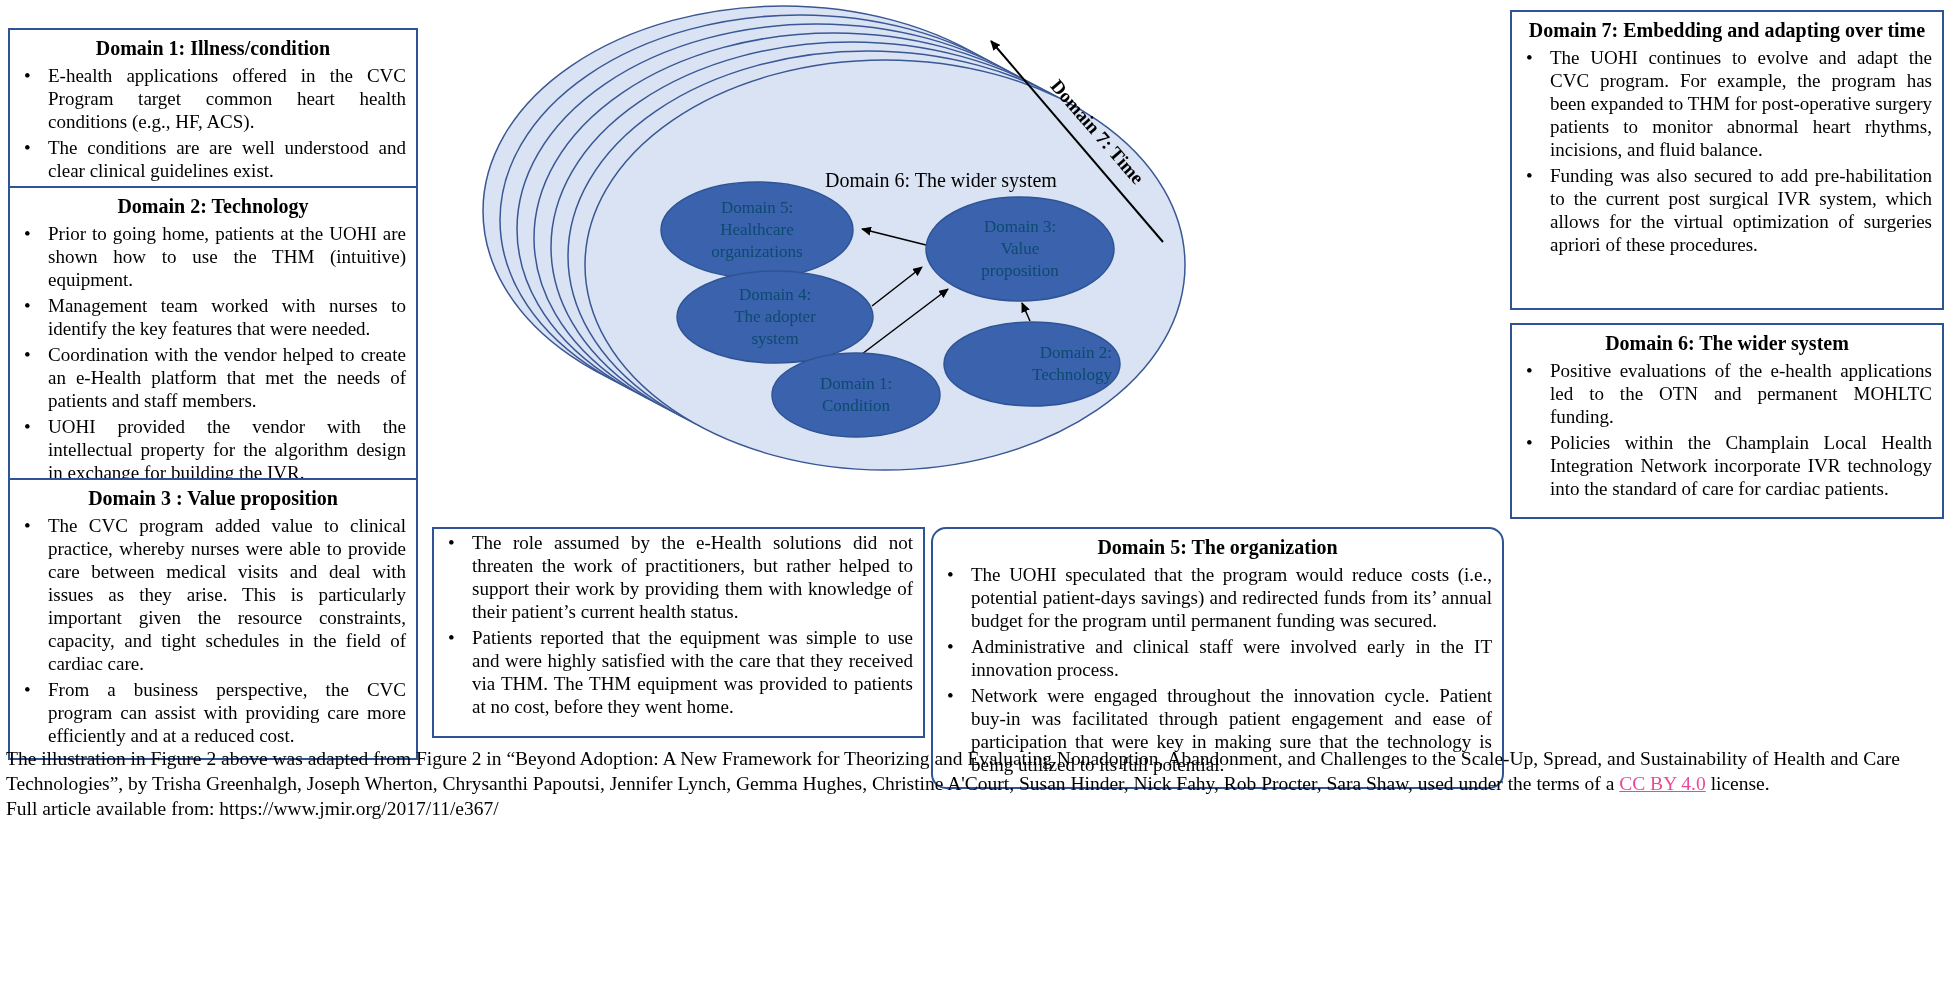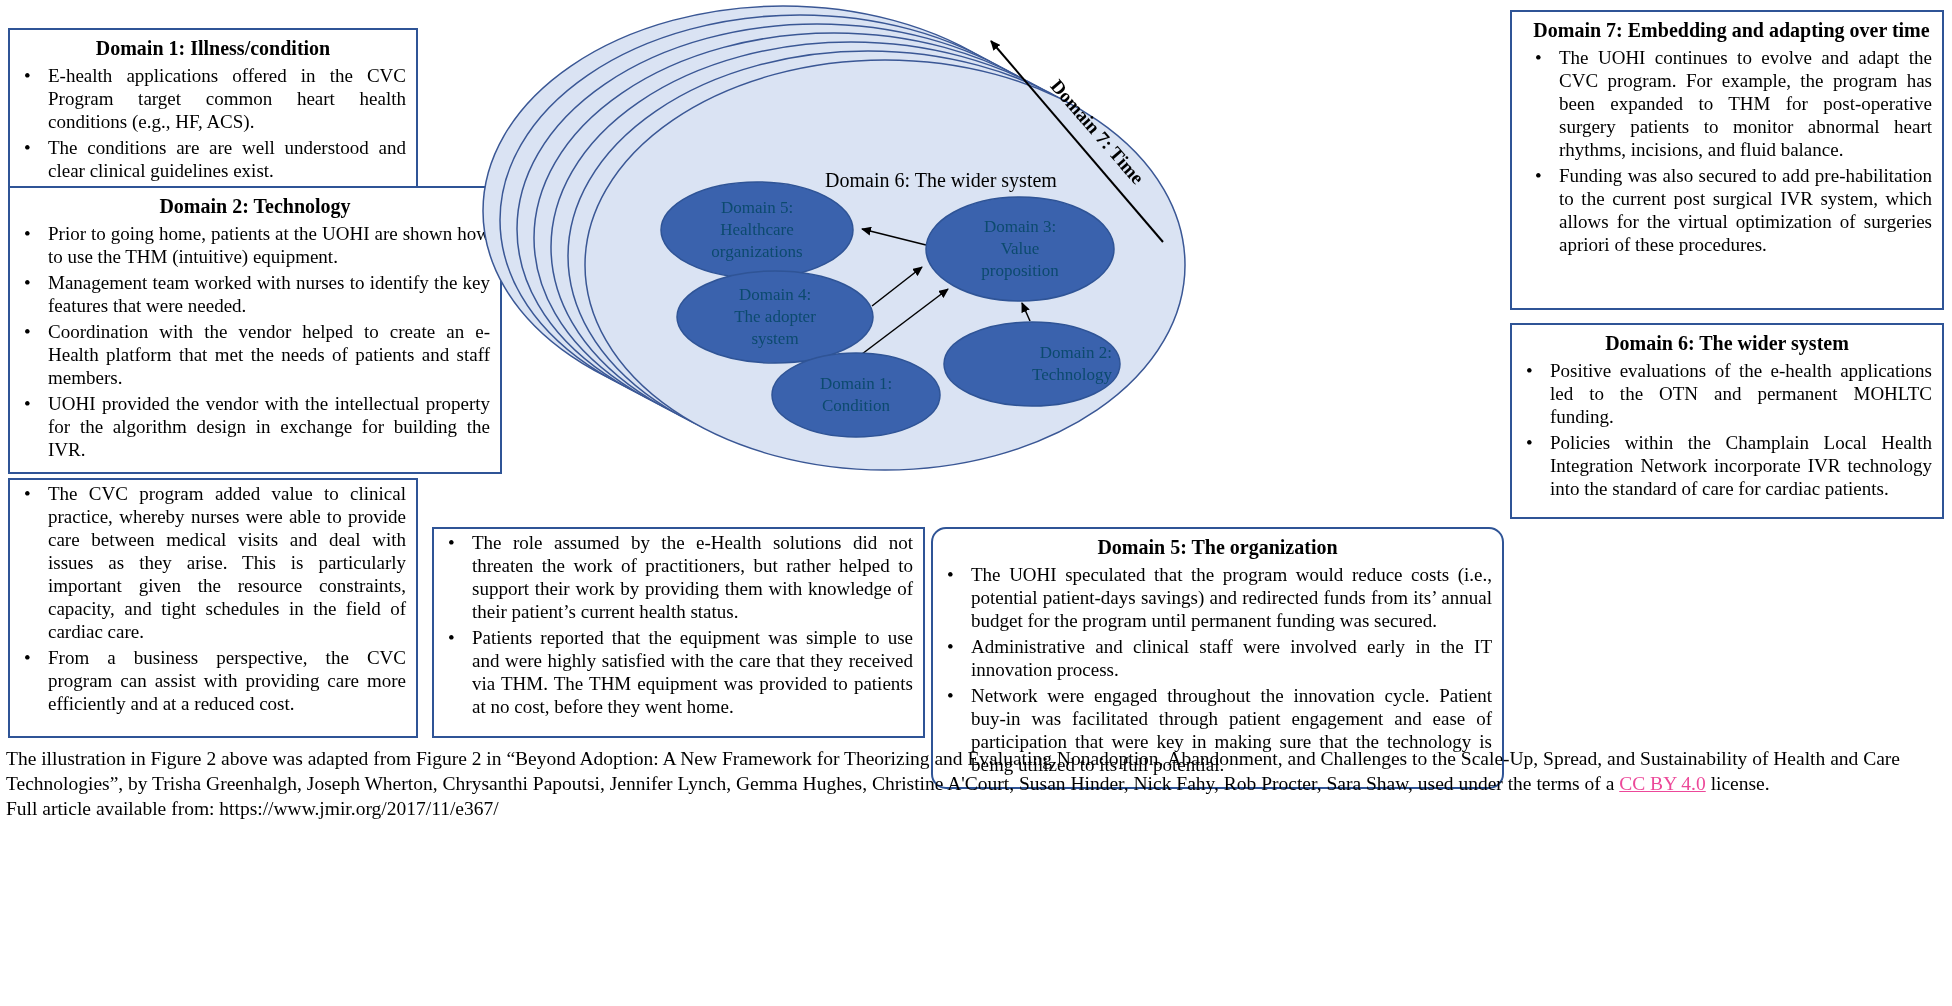--- a/index.html
+++ b/index.html
@@ -28,38 +28,39 @@
 <div id="page">
 
   <div class="box" style="left:8px;top:28px;width:410px;min-height:148px;">
     <div class="box-title">Domain 1: Illness/condition</div>
     <ul class="bullets">
       <li>E-health applications offered in the CVC Program target common heart health conditions (e.g., HF, ACS).</li>
       <li>The conditions are are well understood and clear clinical guidelines exist.</li>
     </ul>
   </div>
 
-  <div class="box" style="left:8px;top:186px;width:494px;min-height:280px;">
+  <div class="box" style="left:8px;top:186px;width:410px;min-height:280px;">
     <div class="box-title">Domain 2: Technology</div>
     <ul class="bullets">
       <li>Prior to going home, patients at the UOHI are shown how to use the THM (intuitive) equipment.</li>
       <li>Management team worked with nurses to identify the key features that were needed.</li>
       <li>Coordination with the vendor helped to create an e-Health platform that met the needs of patients and staff members.</li>
       <li>UOHI provided the vendor with the intellectual property for the algorithm design in exchange for building the IVR.</li>
     </ul>
   </div>
 
   <div class="box" style="left:8px;top:478px;width:410px;min-height:260px;">
+    <div class="box-title">Domain 3 : Value proposition</div>
     <ul class="bullets">
       <li>The CVC program added value to clinical practice, whereby nurses were able to provide care between medical visits and deal with issues as they arise. This is particularly important given the resource constraints, capacity, and tight schedules in the field of cardiac care.</li>
       <li>From a business perspective, the CVC program can assist with providing care more efficiently and at a reduced cost.</li>
     </ul>
   </div>
 
-  <div class="box" style="left:1510px;top:10px;width:434px;min-height:300px;padding-left:9px;">
+  <div class="box" style="left:1510px;top:10px;width:434px;min-height:300px;">
     <div class="box-title">Domain 7: Embedding and adapting over time</div>
     <ul class="bullets">
       <li>The UOHI continues to evolve and adapt the CVC program. For example, the program has been expanded to THM for post-operative surgery patients to monitor abnormal heart rhythms, incisions, and fluid balance.</li>
       <li>Funding was also secured to add pre-habilitation to the current post surgical IVR system, which allows for the virtual optimization of surgeries apriori of these procedures.</li>
     </ul>
   </div>
 
   <div class="box" style="left:1510px;top:323px;width:434px;min-height:196px;">
     <div class="box-title">Domain 6: The wider system</div>
     <ul class="bullets">

